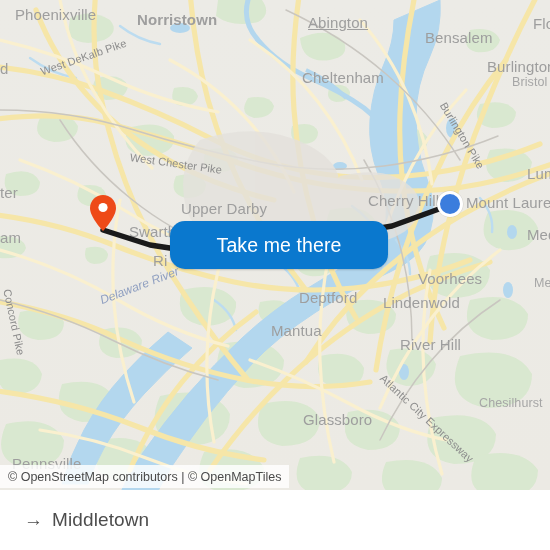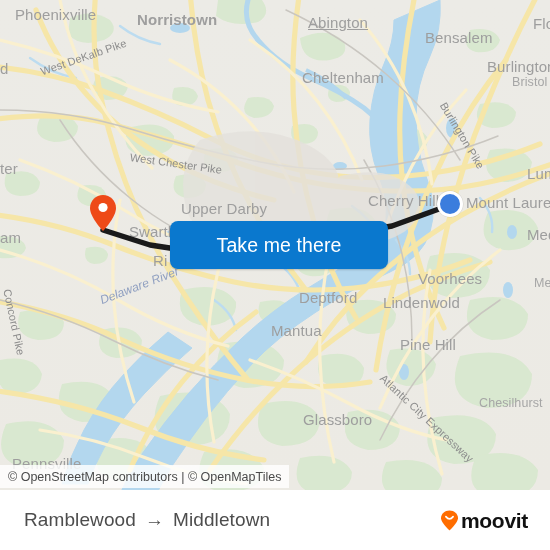--- a/index.html
+++ b/index.html
@@ -61,21 +61,21 @@
     box-shadow: 0 0 0 .5px rgba(0,0,0,.10);
   }
 
   
   #take-me-there {
     position: absolute;
     left: 170px; top: 221px;
     width: 218px; height: 48px;
     background: #0a78ce;
     border: none;
-    border-radius: 8px;
+    border-radius: 15px;
     color: #ffffff;
     font-size: 19.5px;
     font-family: "Liberation Sans", sans-serif;
     letter-spacing: .1px;
     cursor: pointer;
     display: flex; align-items: center; justify-content: center;
     box-shadow: 0 1px 2px rgba(0,0,0,.18);
     padding: 0;
   }
 
@@ -280,37 +280,37 @@
         <div class="lbl city" style="left: 308px; top: 14px; text-decoration: underline;">Abington</div>
         <div class="lbl city" style="left: 425px; top: 29px;">Bensalem</div>
         <div class="lbl city" style="left: 533px; top: 15px;">Flo</div>
         <div class="lbl city-sm" style="left: 512px; top: 44px; margin-top: 31px;">Bristol</div>
         <div class="lbl city" style="left: 302px; top: 69px;">Cheltenham</div>
         <div class="lbl city" style="left: 487px; top: 58px;">Burlington</div>
         <div class="lbl road" style="left: 39px; top: 66px; transform: rotate(-19deg); transform-origin: left top;">West DeKalb Pike</div>
         <div class="lbl city" style="left: 0px; top: 60px;">d</div>
         <div class="lbl road" style="left: 448px; top: 100px; transform: rotate(59deg); transform-origin: left top;">Burlington Pike</div>
         <div class="lbl road" style="left: 131px; top: 151px; transform: rotate(8deg); transform-origin: left top;">West Chester Pike</div>
-        <div class="lbl city" style="left: 0px; top: 160px;">ter</div>
+        <div class="lbl city" style="left: 0px; top: 184px;">ter</div>
         <div class="lbl city" style="left: 181px; top: 200px;">Upper Darby</div>
         <div class="lbl city" style="left: 368px; top: 192px;">Cherry Hill</div>
         <div class="lbl city" style="left: 466px; top: 194px;">Mount Laurel</div>
         <div class="lbl city" style="left: 527px; top: 165px;">Lum</div>
         <div class="lbl city" style="left: 527px; top: 226px;">Medf</div>
         <div class="lbl city" style="left: 129px; top: 223px;">Swarth</div>
         <div class="lbl city" style="left: 0px; top: 229px;">am</div>
         <div class="lbl city" style="left: 153px; top: 252px;">Ri</div>
         <div class="lbl city" style="left: 418px; top: 270px; text-align: right;">Voorhees</div>
         <div class="lbl city-sm" style="left: 534px; top: 276px;">Medf</div>
         <div class="lbl city" style="left: 299px; top: 289px;">Deptford</div>
         <div class="lbl city" style="left: 383px; top: 294px;">Lindenwold</div>
         <div class="lbl water" style="left: 98px; top: 294px; transform: rotate(-21deg); transform-origin: left top;">Delaware River</div>
         <div class="lbl road" style="left: 13px; top: 288px; transform: rotate(78deg); transform-origin: left top;">Concord Pike</div>
         <div class="lbl city" style="left: 271px; top: 322px;">Mantua</div>
-        <div class="lbl city" style="left: 400px; top: 336px;">Pine Hill</div>
+        <div class="lbl city" style="left: 400px; top: 336px;">River Hill</div>
         <div class="lbl city-sm" style="left: 479px; top: 396px;">Chesilhurst</div>
         <div class="lbl road" style="left: 386px; top: 372px; transform: rotate(43deg); transform-origin: left top;">Atlantic City Expressway</div>
         <div class="lbl city" style="left: 303px; top: 411px;">Glassboro</div>
         <div class="lbl city" style="left: 12px; top: 455px;">Pennsville</div>
       </div>
 
     <svg id="route-svg" viewBox="0 0 550 490">
       <path d="M103 230 L150 245 L196 252 L268 246 L334 236 L392 226 L450 205" fill="none" stroke="#1a1a1a" stroke-width="5.5" stroke-linecap="round" stroke-linejoin="round"></path>
     </svg>
 
@@ -323,26 +323,18 @@
 
     <button id="take-me-there">Take me there</button>
 
     <div id="attribution">
       <span>© OpenStreetMap contributors | © OpenMapTiles</span>
     </div>
   </div>
 
   <div id="footer">
     <div id="trip-title">
-      <span>Ramblewood</span>
       <span class="arrow">→</span>
       <span>Middletown</span>
     </div>
 
-    <div id="brand">
-      <svg id="brand-mark" viewBox="0 0 19 21">
-        <path d="M9.5 20.5 C9.5 20.5 1 12.6 1 8.3 C1 3.9 4.8 0.6 9.5 0.6 C14.2 0.6 18 3.9 18 8.3 C18 12.6 9.5 20.5 9.5 20.5 Z" fill="#ff6d00"></path>
-        <path d="M5.9 6.6 q3.6 4.4 7.2 0" fill="none" stroke="#ffffff" stroke-width="1.7" stroke-linecap="round"></path>
-      </svg>
-      <span id="brand-text">moovit</span>
-    </div>
   </div>
 </div>
 
 </body></html>

